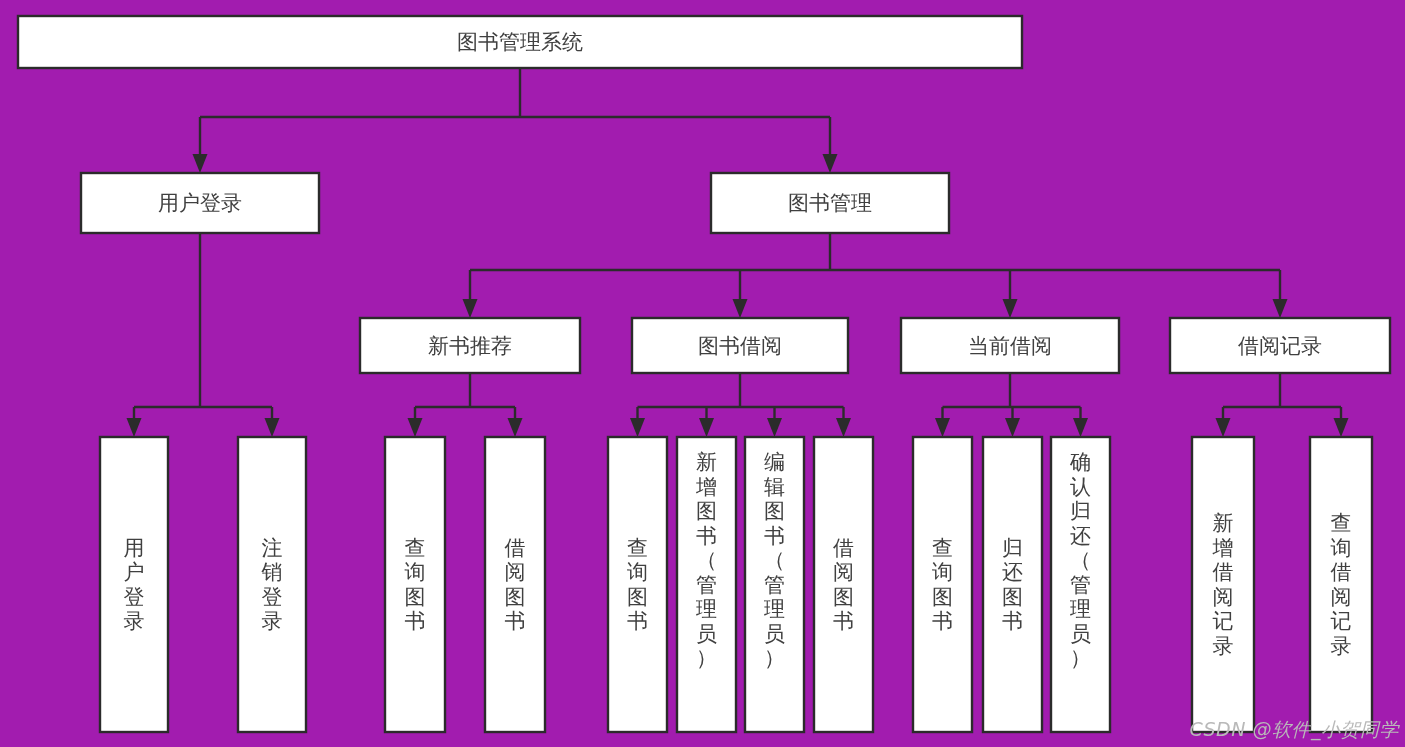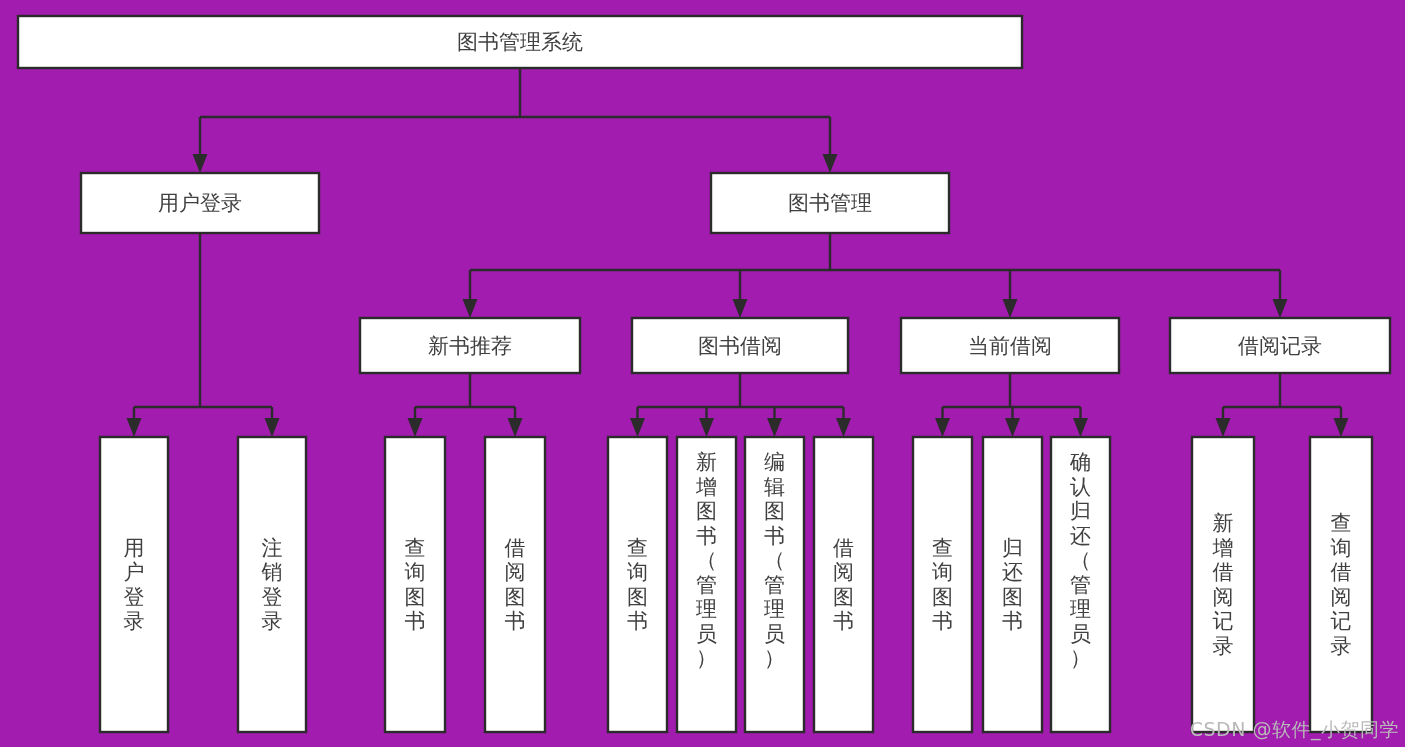--- a/index.html
+++ b/index.html
@@ -56,20 +56,21 @@
   .watermark {
     position: absolute;
     right: 6px;
     bottom: 4px;
     color: #b9b9b9;
     font-size: 19px;
     font-family: "DejaVu Sans", "Liberation Sans", sans-serif;
     letter-spacing: 0.5px;
     white-space: nowrap;
     pointer-events: none;
+    font-style: italic;
   }
 </style>
 </head>
 <body>
 
 <div id="diagram-root">
 
   <svg id="flow-svg" viewBox="0 0 1405 747">
     <g id="connectors-layer">
         <line x1="520" y1="68" x2="520" y2="117" class="connector"></line>

